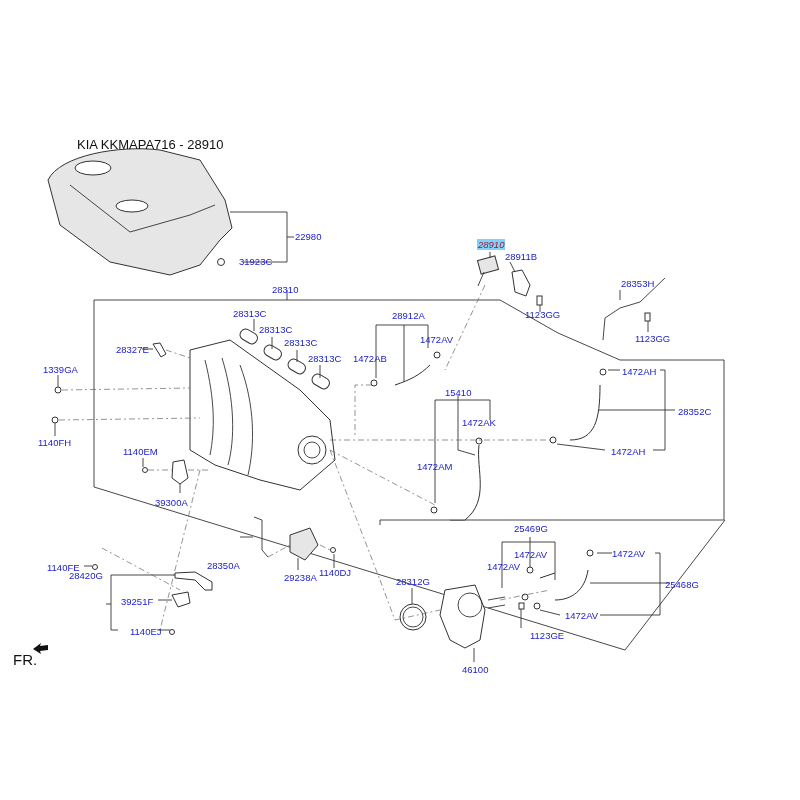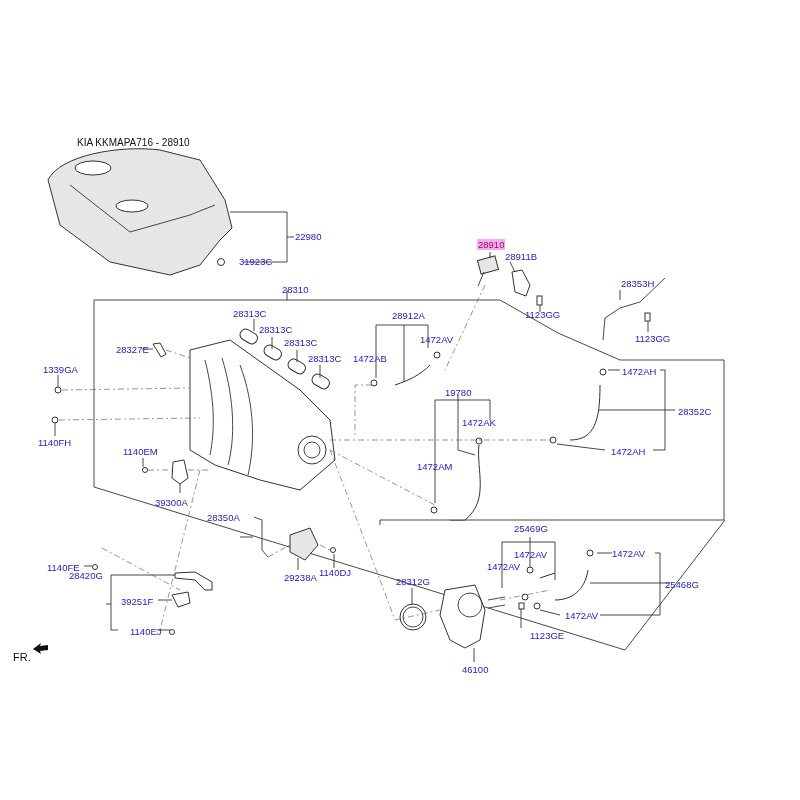--- a/index.html
+++ b/index.html
@@ -1,21 +1,21 @@
 <!DOCTYPE html>
 <html><head>
 <meta charset="utf-8">
 <style>
   html, body { margin:0; padding:0; background:#ffffff; }
   body { width:800px; height:800px; position:relative; overflow:hidden; font-family:"Liberation Sans", sans-serif; }
   #diagram { position:absolute; left:0; top:0; width:800px; height:800px; }
   .lbl { position:absolute; font-size:9.5px; color:#2020d0; white-space:nowrap; line-height:11px; cursor:pointer; }
-  .hdr { position:absolute; left:77px; top:137px; font-size:10px; color:#111; }
-  .hl { background:#f0abfc; color:#b0102a; padding:0 1px; }
-  .fr { position:absolute; left:13px; top:651px; font-size:11px; color:#111; }
+  .hdr { position:absolute; left:77px; top:137px; font-size:13px; color:#111; }
+  .hl { background:#7dd3fc; color:#b0102a; padding:0 1px;font-style:italic; }
+  .fr { position:absolute; left:13px; top:651px; font-size:15px; color:#111; }
   svg .ln { stroke:#333; stroke-width:0.9; fill:none; }
   svg .dash { stroke:#666; stroke-width:0.7; fill:none; stroke-dasharray:6 3 2 3; }
   svg .part { stroke:#333; stroke-width:1; fill:#fff; }
   svg .partg { stroke:#333; stroke-width:1; fill:#e6e6e6; }
 </style>
 </head>
 <body>
 
 <svg id="diagram" viewBox="0 0 800 800">
 
@@ -139,45 +139,45 @@
   <path class="ln" d="M597,553 L612,553 M655,553 L660,553 L660,615 L600,615 M590,583 L670,583 M540,610 L560,615"></path>
 
   <path d="M33,649 L41,643 L40,646 L48,645 L48,650 L40,651 L41,654 Z" fill="#111"></path>
 </svg>
 
 <div class="hdr">KIA KKMAPA716 - 28910</div>
 <div class="fr">FR.</div>
 
 <div class="lbl" style="left:295px;top:231px">22980</div>
 <div class="lbl" style="left:239px;top:256px">31923C</div>
-<div class="lbl" style="left:282px;top:284px">28310</div>
+<div class="lbl" style="left:272px;top:284px">28310</div>
 <div class="lbl" style="left:477px;top:239px"><span class="hl">28910</span></div>
 <div class="lbl" style="left:505px;top:251px">28911B</div>
 <div class="lbl" style="left:525px;top:309px">1123GG</div>
 <div class="lbl" style="left:635px;top:333px">1123GG</div>
 <div class="lbl" style="left:621px;top:278px">28353H</div>
 <div class="lbl" style="left:233px;top:308px">28313C</div>
 <div class="lbl" style="left:259px;top:324px">28313C</div>
 <div class="lbl" style="left:284px;top:337px">28313C</div>
 <div class="lbl" style="left:308px;top:353px">28313C</div>
 <div class="lbl" style="left:116px;top:344px">28327E</div>
 <div class="lbl" style="left:392px;top:310px">28912A</div>
 <div class="lbl" style="left:353px;top:353px">1472AB</div>
 <div class="lbl" style="left:420px;top:334px">1472AV</div>
 <div class="lbl" style="left:43px;top:364px">1339GA</div>
 <div class="lbl" style="left:38px;top:437px">1140FH</div>
 <div class="lbl" style="left:622px;top:366px">1472AH</div>
 <div class="lbl" style="left:678px;top:406px">28352C</div>
 <div class="lbl" style="left:611px;top:446px">1472AH</div>
-<div class="lbl" style="left:445px;top:387px">19780</div>
+<div class="lbl" style="left:445px;top:387px">15410</div>
 <div class="lbl" style="left:462px;top:417px">1472AK</div>
 <div class="lbl" style="left:417px;top:461px">1472AM</div>
 <div class="lbl" style="left:123px;top:446px">1140EM</div>
 <div class="lbl" style="left:155px;top:497px">39300A</div>
-<div class="lbl" style="left:207px;top:512px">28350A</div>
+<div class="lbl" style="left:207px;top:560px">28350A</div>
 <div class="lbl" style="left:284px;top:572px">29238A</div>
 <div class="lbl" style="left:319px;top:567px">1140DJ</div>
 <div class="lbl" style="left:47px;top:562px">1140FE</div>
 <div class="lbl" style="left:69px;top:570px">28420G</div>
 <div class="lbl" style="left:121px;top:596px">39251F</div>
 <div class="lbl" style="left:130px;top:626px">1140EJ</div>
 <div class="lbl" style="left:396px;top:576px">28312G</div>
 <div class="lbl" style="left:514px;top:523px">25469G</div>
 <div class="lbl" style="left:514px;top:549px">1472AV</div>
 <div class="lbl" style="left:487px;top:561px">1472AV</div>

